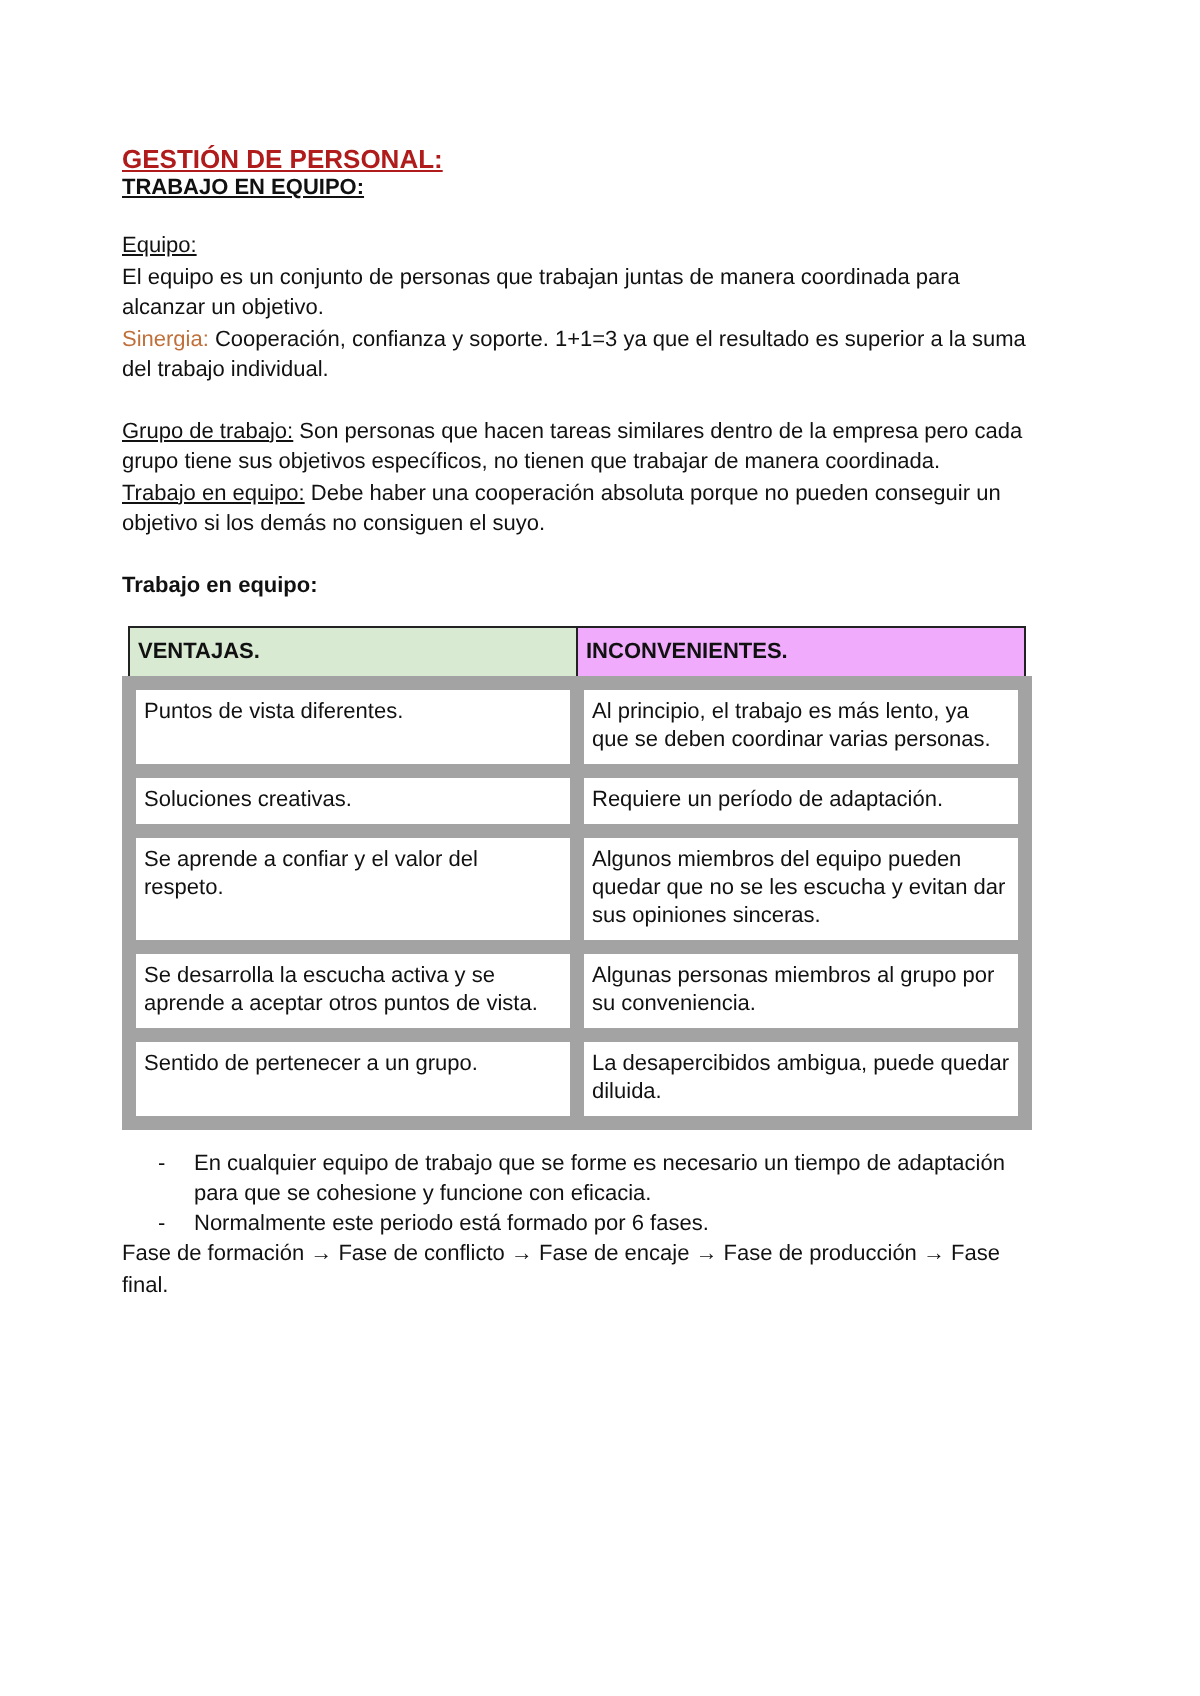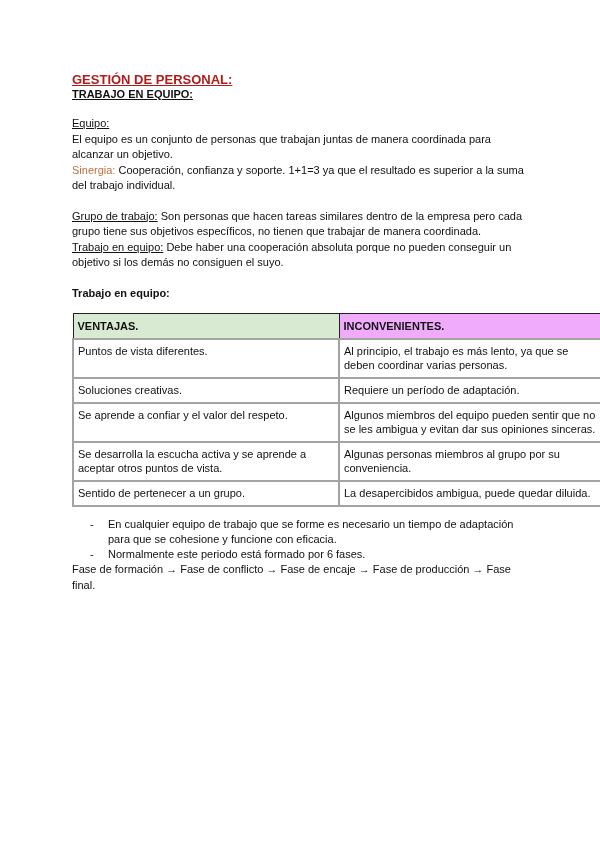--- a/index.html
+++ b/index.html
@@ -1,27 +1,27 @@
 <!DOCTYPE html>
 <html><head>
 <meta charset="utf-8">
 <style>
   html, body { margin: 0; padding: 0; background: #ffffff; }
   body { width: 600px; height: 848px; position: relative; overflow: hidden;
          font-family: "Liberation Sans", sans-serif; color: #111; font-size: 11px; }
-  .page { position: absolute; left: 72px; top: 72px; width: 458px; }
+  .page { position: absolute; left: 61px; top: 72px; width: 458px; }
   .title { color: #b01c1c; font-weight: bold; text-decoration: underline; font-size: 13px; line-height: 15px; margin: 0; }
   .subtitle { font-weight: bold; text-decoration: underline; font-size: 11px; line-height: 14px; margin: 0; }
   p { margin: 0; line-height: 15.5px; }
   .gap { height: 15px; }
   .u { text-decoration: underline; }
   .syn { color: #c0703a; }
   .bold { font-weight: bold; }
-  table { border-collapse: collapse; width: 534px; margin-top: 12px; }
-  td { border: 2px solid #a3a3a3; vertical-align: top; padding: 4px 4px 5px 4px; line-height: 14px; width: 50%; }
+  table { border-collapse: collapse; width: 455px; margin-top: 12px; }
+  td { border: 7px solid #a3a3a3; vertical-align: top; padding: 4px 4px 5px 4px; line-height: 14px; width: 50%; }
   th { border: 1px solid #222; text-align: left; font-weight: bold; padding: 5px 4px; line-height: 14px; }
   th.pro { background: #d9ead3; }
   th.con { background: #f0abfc; }
   ul { margin: 10px 0 0 0; padding-left: 36px; list-style: none; }
   ul li { position: relative; line-height: 15px; }
   ul li::before { content: "-"; position: absolute; left: -18px; }
 </style>
 </head>
 <body>
 
@@ -52,21 +52,21 @@
       <tr>
           <td>Puntos de vista diferentes.</td>
           <td>Al principio, el trabajo es más lento, ya que se deben coordinar varias personas.</td>
         </tr>
       <tr>
           <td>Soluciones creativas.</td>
           <td>Requiere un período de adaptación.</td>
         </tr>
       <tr>
           <td>Se aprende a confiar y el valor del respeto.</td>
-          <td>Algunos miembros del equipo pueden sentir que no se les ambigua y evitan dar sus opiniones sinceras.</td>
+          <td>Algunos miembros del equipo pueden quedar que no se les escucha y evitan dar sus opiniones sinceras.</td>
         </tr>
       <tr>
           <td>Se desarrolla la escucha activa y se aprende a aceptar otros puntos de vista.</td>
           <td>Algunas personas miembros al grupo por su conveniencia.</td>
         </tr>
       <tr>
           <td>Sentido de pertenecer a un grupo.</td>
           <td>La desapercibidos ambigua, puede quedar diluida.</td>
         </tr>
     </tbody>

